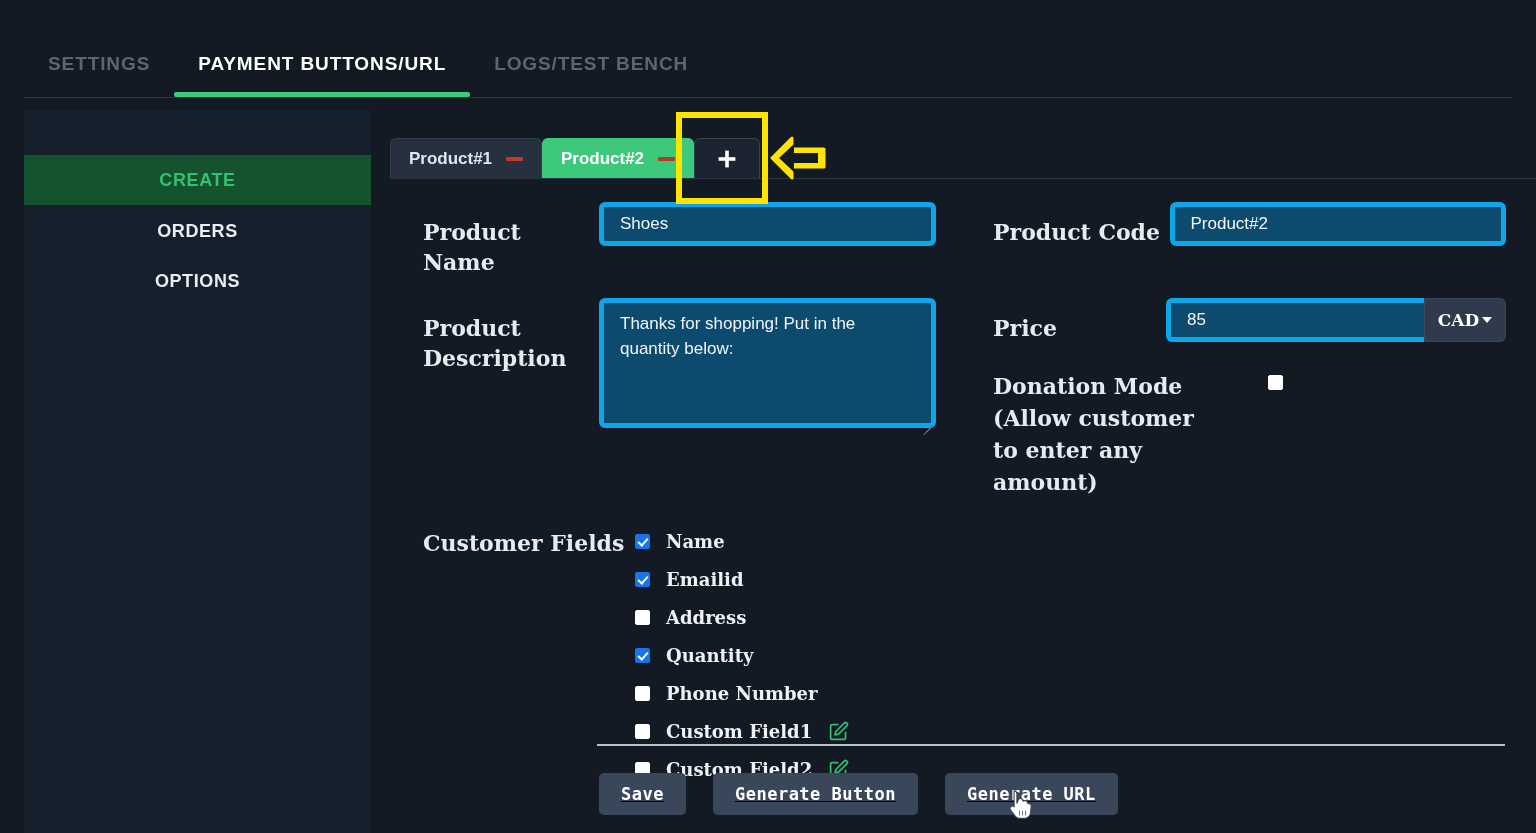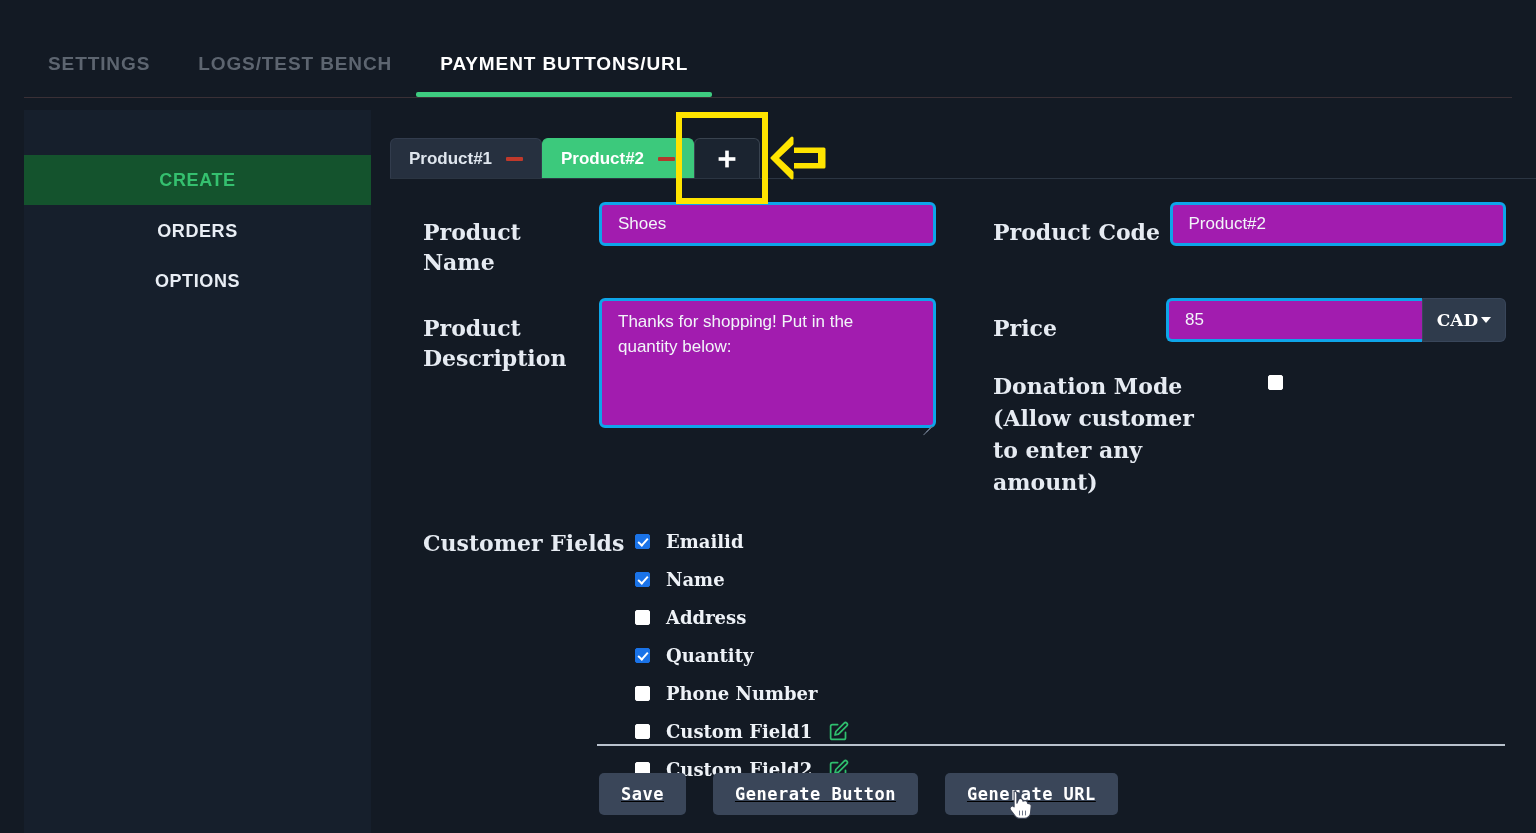--- a/index.html
+++ b/index.html
@@ -88,21 +88,21 @@
   
   .form { position: absolute; left: 0; top: 92px; width: 1165px; }
   .row { display: flex; }
   .col-left { width: 575px; display: flex; }
   .col-right { width: 560px; display: flex; }
   .flabel {
     font-family: "DejaVu Serif", serif;
     font-size: 22px; font-weight: 700; color: #e6ebf2; line-height: 1.35;
   }
   .field-input {
-    background: #a21caf; border: 3px solid #0ea5e9; border-radius: 6px;
+    background: #0c4a6e; border: 5px solid #0ea5e9; border-radius: 6px;
     color: #f2f5f9; font-size: 17px; font-family: "Liberation Sans", sans-serif;
     padding: 9px 16px; outline: none;
   }
   .field-input::placeholder { color: #7f8b9c; }
   textarea.field-input { resize: none; line-height: 1.45; }
 
   .resize-grip {
     position: absolute; right: 4px; bottom: 4px; width: 14px; height: 14px;
     pointer-events: none;
   }
@@ -161,22 +161,22 @@
   .cursor-hand { position: absolute; left: 1008px; top: 789px; pointer-events: none; }
 </style>
 </head>
 <body>
 
 <div id="root">
 
   <div class="topbar">
     <div class="toptabs">
       <div class="toptab">SETTINGS</div>
+      <div class="toptab active">PAYMENT BUTTONS/URL</div>
       <div class="toptab">LOGS/TEST BENCH</div>
-      <div class="toptab active">PAYMENT BUTTONS/URL</div>
     </div>
     <div class="topbar-rule"></div>
   </div>
 
   <div class="sidebar">
     <div style="height:45px"></div>
     <div class="side-item active">
       <span>CREATE</span>
     </div>
     <div style="height:1px"></div>
@@ -258,26 +258,26 @@
 
       <div class="row" style="align-items:flex-start; margin-top:30px;">
         <div style="padding-left:52px; display:flex; align-items:flex-start;">
           <div class="flabel" style="width:212px;">
             <span>Customer Fields</span>
           </div>
           <div style="margin-top:-6px;">
 
             <div class="cf-row">
               <input type="checkbox" class="cbox" checked="" style="">
+              <span class="cf-label">Name</span>
+            </div>
+
+            <div class="cf-row">
+              <input type="checkbox" class="cbox" checked="" style="">
               <span class="cf-label">Emailid</span>
-            </div>
-
-            <div class="cf-row">
-              <input type="checkbox" class="cbox" checked="" style="">
-              <span class="cf-label">Name</span>
             </div>
 
             <div class="cf-row">
               <input type="checkbox" class="cbox" style="">
               <span class="cf-label">Address</span>
             </div>
 
             <div class="cf-row">
               <input type="checkbox" class="cbox" checked="" style="">
               <span class="cf-label">Quantity</span>

